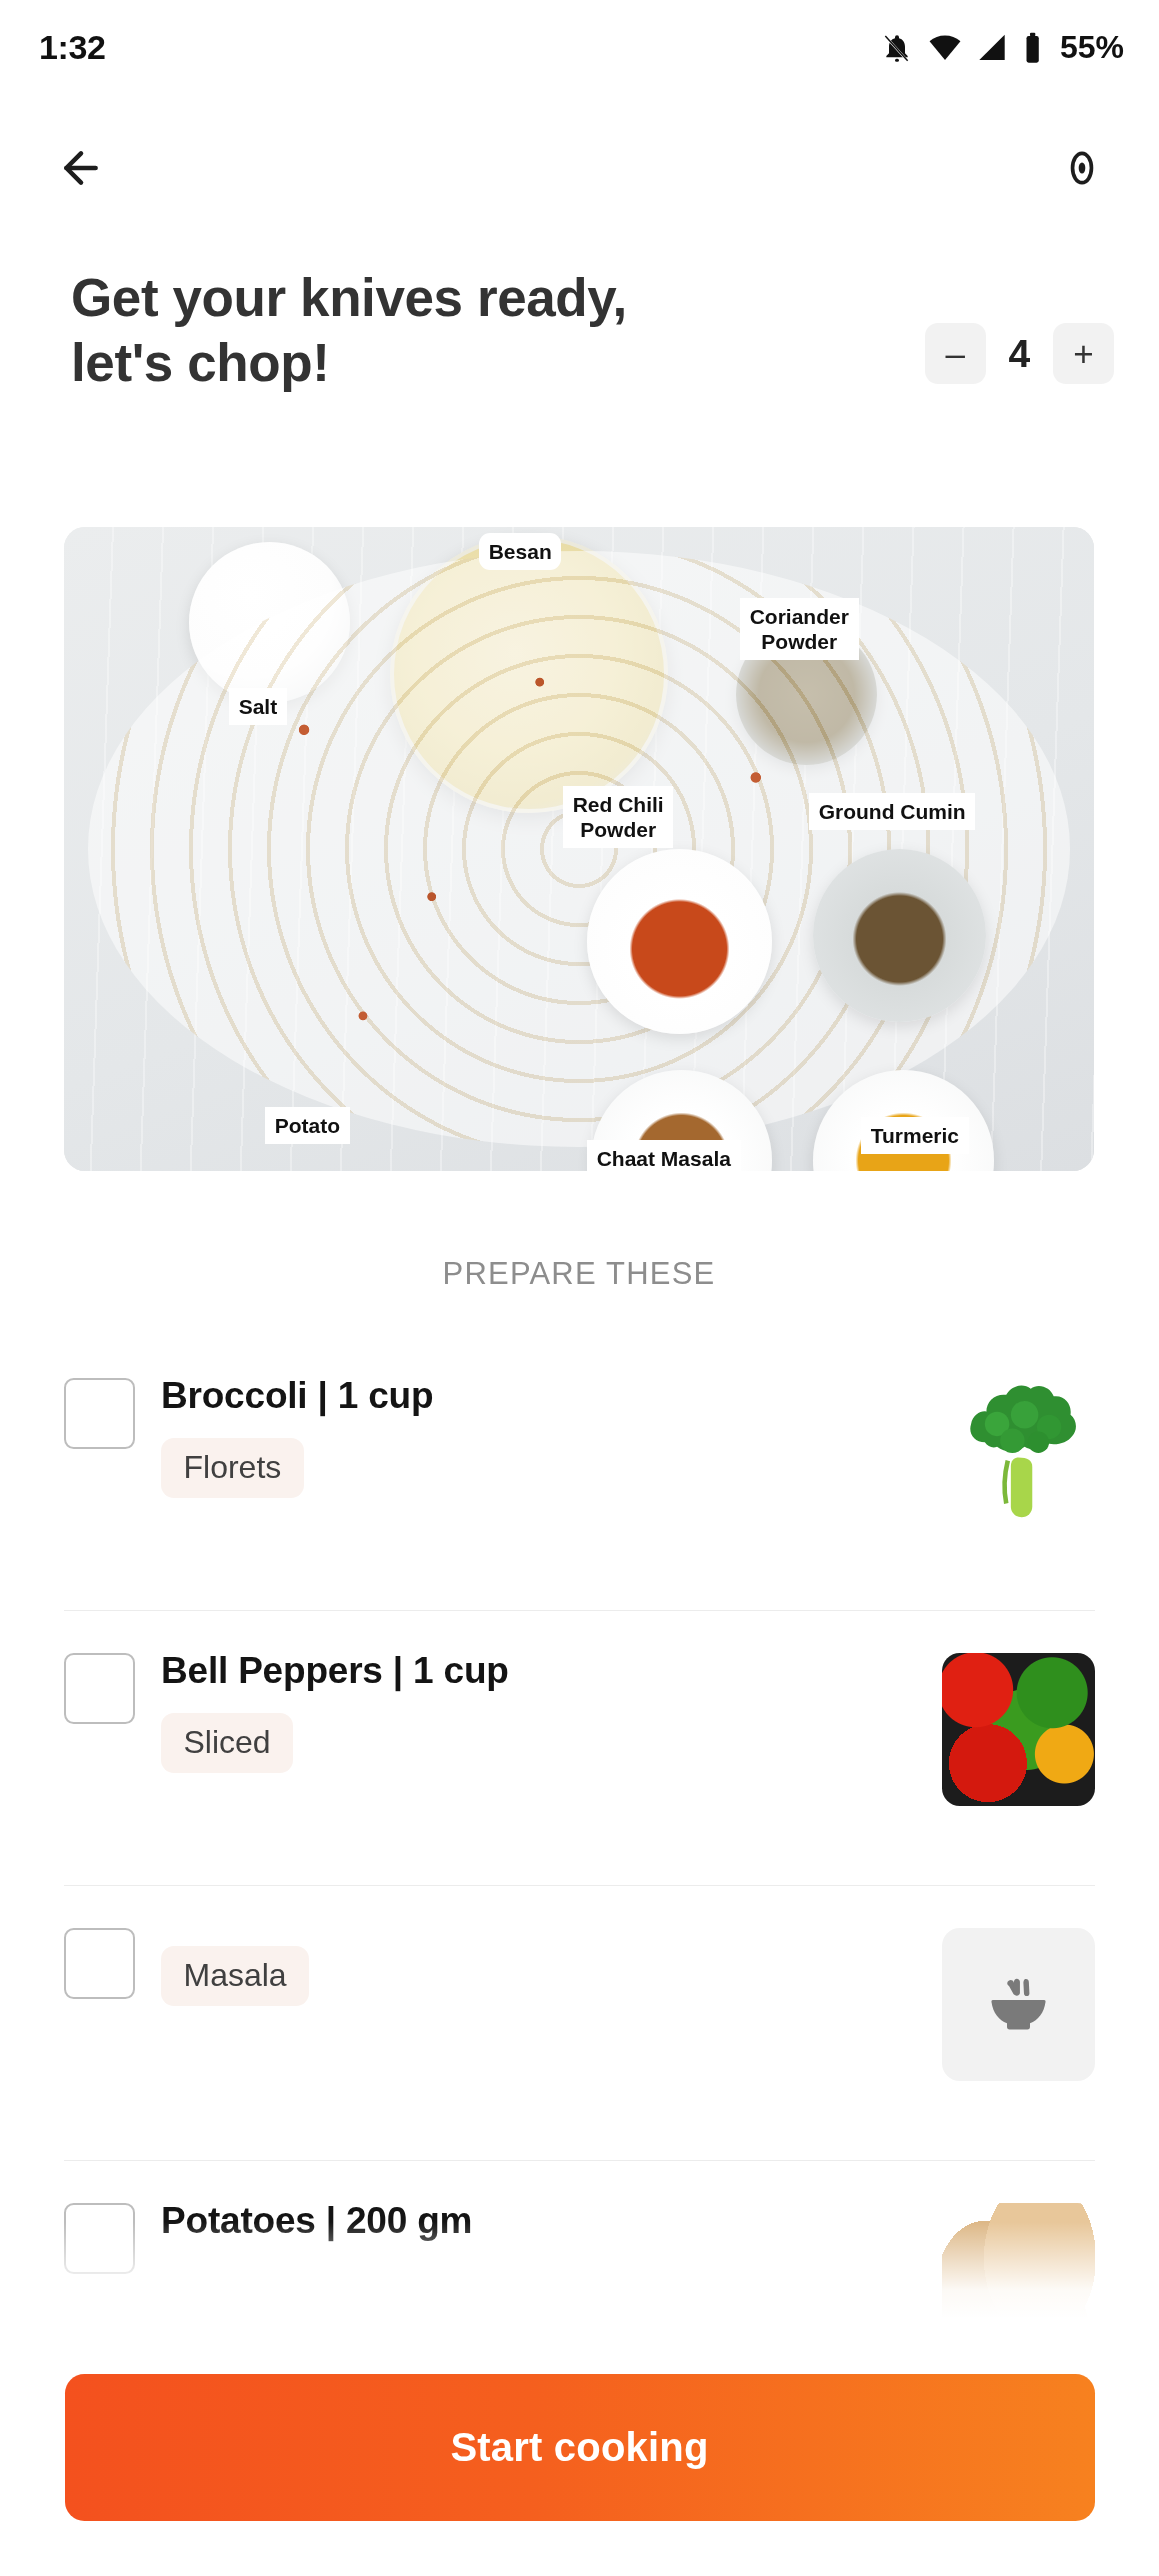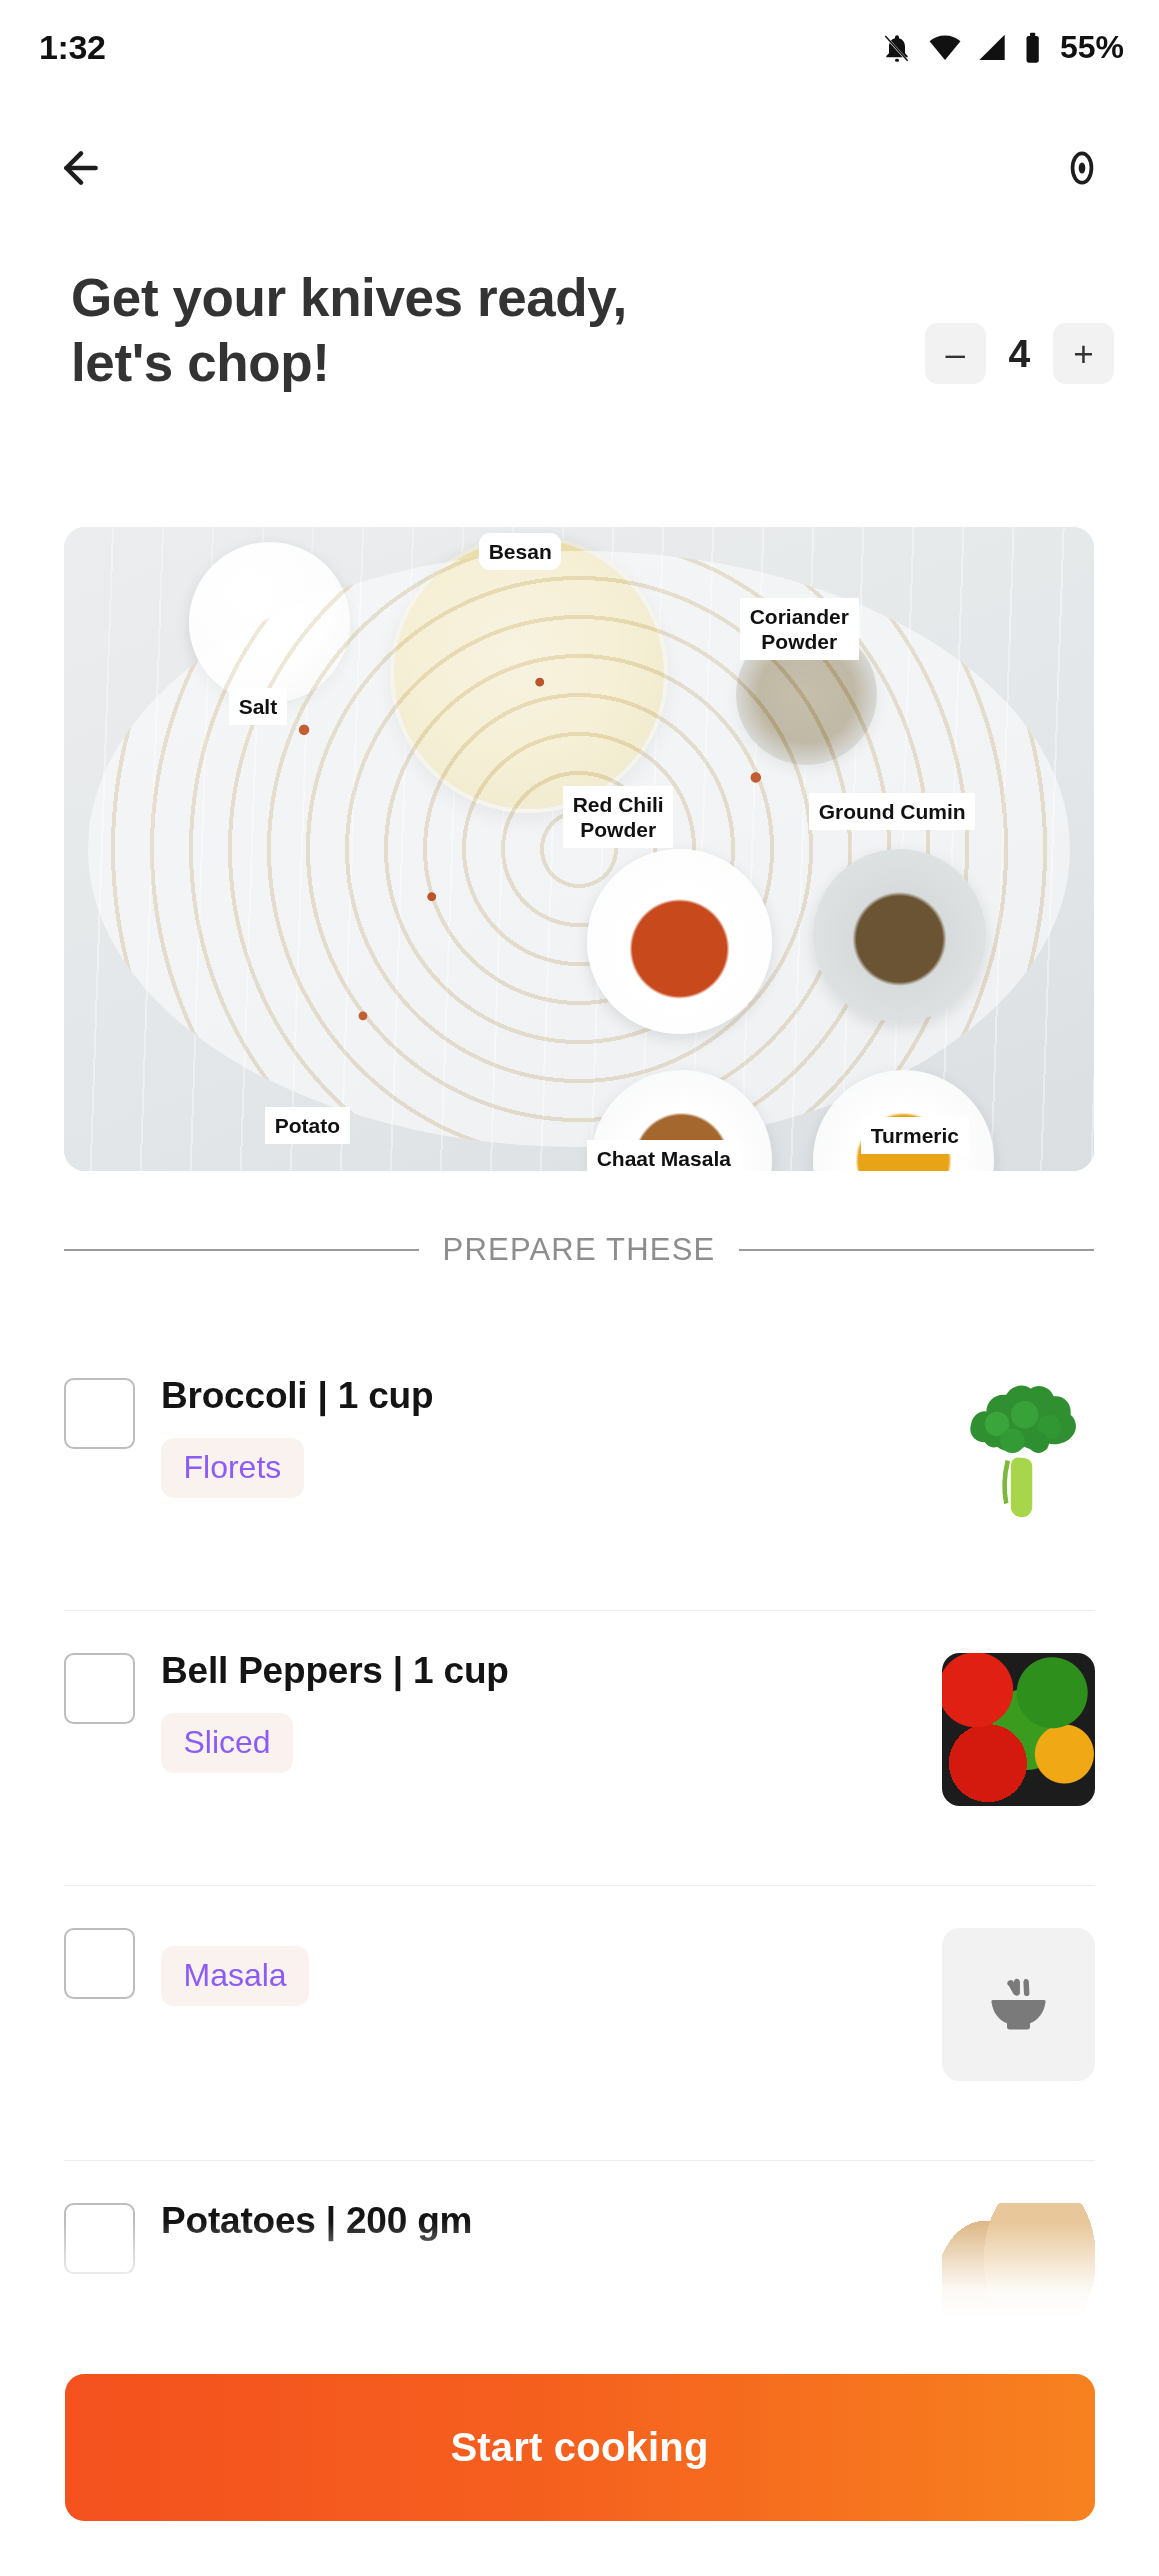--- a/index.html
+++ b/index.html
@@ -118,21 +118,21 @@
   }
   .hero-tag {
     position:absolute; background:#ffffff; color:#111111;
     font-size:21px; font-weight:700; line-height:1.22;
     padding:5.6px 9.7px; text-align:center; white-space:pre-line;
   }
 
   
   .divider {
     position:absolute; top:1232px; left:64px; width:1030px;
-    display:flex; align-items:center; gap:24px;
+    display:flex; align-items:center; gap:24px;flex-direction:column;
   }
   .divider .rule { flex:1; height:2.4px; background:#9b9b9b; }
   .divider .label {
     font-size:31px; font-weight:400; letter-spacing:1.2px; color:#8d8d8d;
   }
 
   
   .list { position:absolute; top:1336px; left:0; width:1159px; }
   .row {
     position:relative; height:275px; margin:0 64px; padding:39px 0 0 0;
@@ -143,21 +143,21 @@
   .cbox {
     width:71px; height:71px; border:2.4px solid #bdbdbd; border-radius:9.7px;
     flex:0 0 auto; margin-top:3.2px; background:#fff;
   }
   .row-main { margin-left:26px; flex:1; }
   .row-name {
     font-size:37px; font-weight:600; color:#141414; letter-spacing:-0.2px;
   }
   .tag {
     display:inline-block; margin-top:21px;
-    background:#faf2ee; color:#8b5cf6; border-radius:13px;
+    background:#faf2ee; color:#404040; border-radius:13px;
     font-size:32px; font-weight:500; padding:11.3px 22.5px;
   }
   .thumb {
     width:153px; height:153px; border-radius:17.7px; flex:0 0 auto;
     align-self:flex-start; margin-top:3.2px; overflow:hidden; position:relative;
   }
   .thumb.placeholder {
     background:#f2f2f2; display:flex; align-items:center; justify-content:center;
   }
   .thumb.broccoli { background:transparent; }

